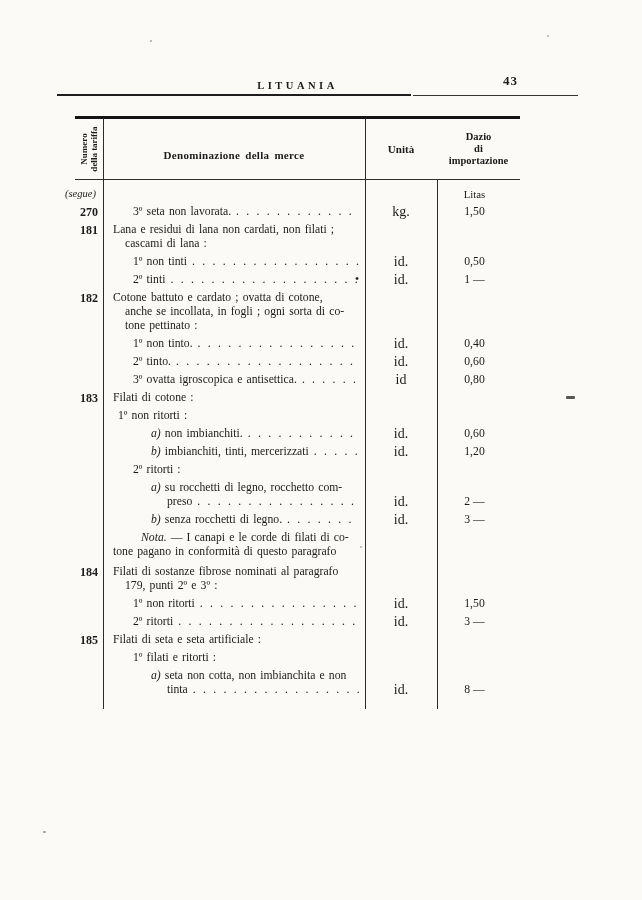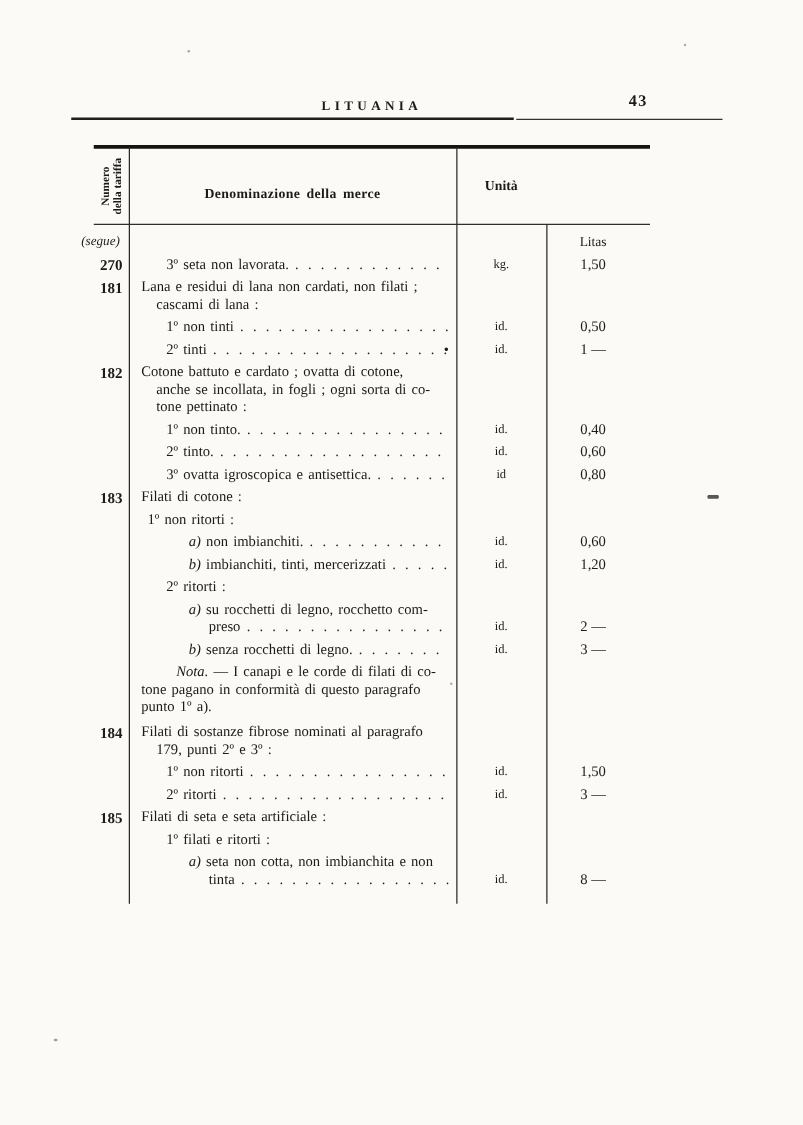--- a/index.html
+++ b/index.html
@@ -43,21 +43,21 @@
   .row{display:flex;align-items:flex-end;margin-bottom:4px;}
   .row.nota{margin-top:2px;margin-bottom:6px;}
   .c-num{width:28px;flex:none;align-self:flex-start;text-align:center;
     font-size:12px;font-weight:bold;line-height:14px;white-space:nowrap;}
   .c-num.segue{font-weight:normal;font-style:italic;font-size:10.5px;transform:translateX(-10px);}
   .c-den{width:262px;flex:none;font-size:11.7px;line-height:14px;word-spacing:1.2px;}
   .line{display:flex;padding-right:6px;box-sizing:border-box;font-family:Liberation Serif, serif;}
   .line .t, .line i{white-space:pre;}
   .leader{flex:1 1 auto;min-width:0;overflow:hidden;white-space:nowrap;letter-spacing:1.6px;margin-left:5px;}
   .bullet{margin-left:-3px;}
-  .c-unit{width:72px;flex:none;text-align:center;font-size:10px;line-height:14px;}
+  .c-unit{width:72px;flex:none;text-align:center;font-size:14px;line-height:14px;}
   .c-duty{width:83px;flex:none;text-align:center;font-size:11.7px;line-height:14px;
     padding-right:8px;box-sizing:border-box;white-space:pre;}
   .c-duty.caption{font-size:10.8px;}
 
   
   .artifact{position:absolute;background:#3a3a3a;border-radius:50%;}
   .art-dash{left:566px;top:396px;width:9px;height:3px;border-radius:1px;opacity:.85;}
   .art-s1{left:150px;top:40px;width:2px;height:2px;opacity:.45;}
   .art-s2{left:547px;top:35px;width:2px;height:2px;opacity:.4;}
   .art-s3{left:43px;top:831px;width:3px;height:2px;opacity:.5;}
@@ -80,20 +80,25 @@
       <div class="th-num">
         <span class="vert">Numero
 della tariffa</span>
       </div>
       <div class="th-den">
         <span>Denominazione della merce</span>
       </div>
       <div class="th-unit">
         <span>Unità</span>
       </div>
+      <div class="th-duty">
+        <span>Dazio
+di
+importazione</span>
+      </div>
     </div>
     <div class="tbody" id="tbody">
         <div class="row">
           <div class="c-num segue">(segue)</div>
           <div class="c-den"></div>
           <div class="c-unit"></div>
           <div class="c-duty caption">Litas</div>
         </div>
         <div class="row">
           <div class="c-num">270</div>
@@ -274,23 +279,20 @@
         </div>
         <div class="row nota">
           <div class="c-num"></div>
           <div class="c-den">
             <div class="line" style="padding-left: 38px;">
               <i>Nota.</i>
               <span class="t"> — I canapi e le corde di filati di co-</span>
             </div>
             <div class="line" style="padding-left: 10px;">
               <span class="t">tone pagano in conformità di questo paragrafo</span>
-            </div>
-            <div class="line" style="padding-left: 10px;">
-              <span class="t">punto 1º a).</span>
             </div>
           </div>
           <div class="c-unit"></div>
           <div class="c-duty"></div>
         </div>
         <div class="row">
           <div class="c-num">184</div>
           <div class="c-den">
             <div class="line" style="padding-left: 10px;">
               <span class="t">Filati di sostanze fibrose nominati al paragrafo</span>

